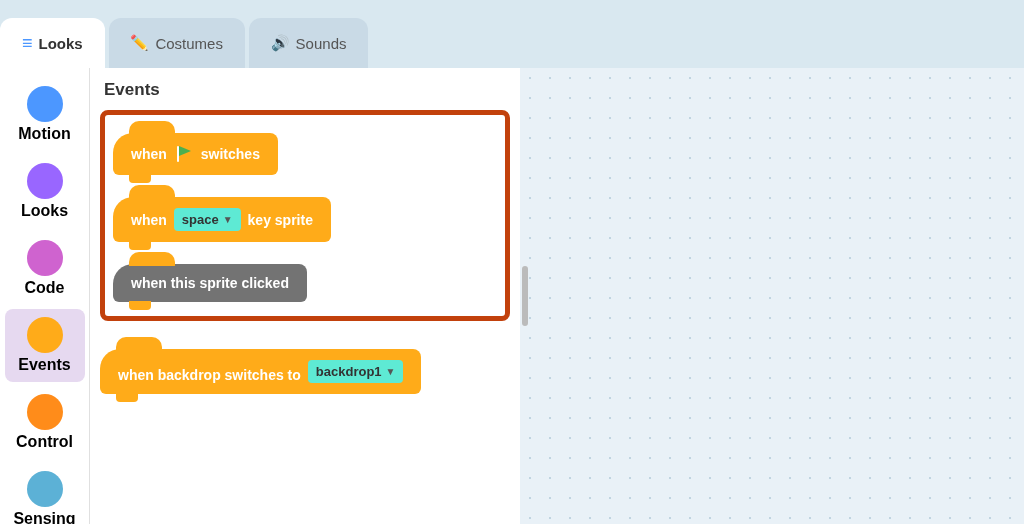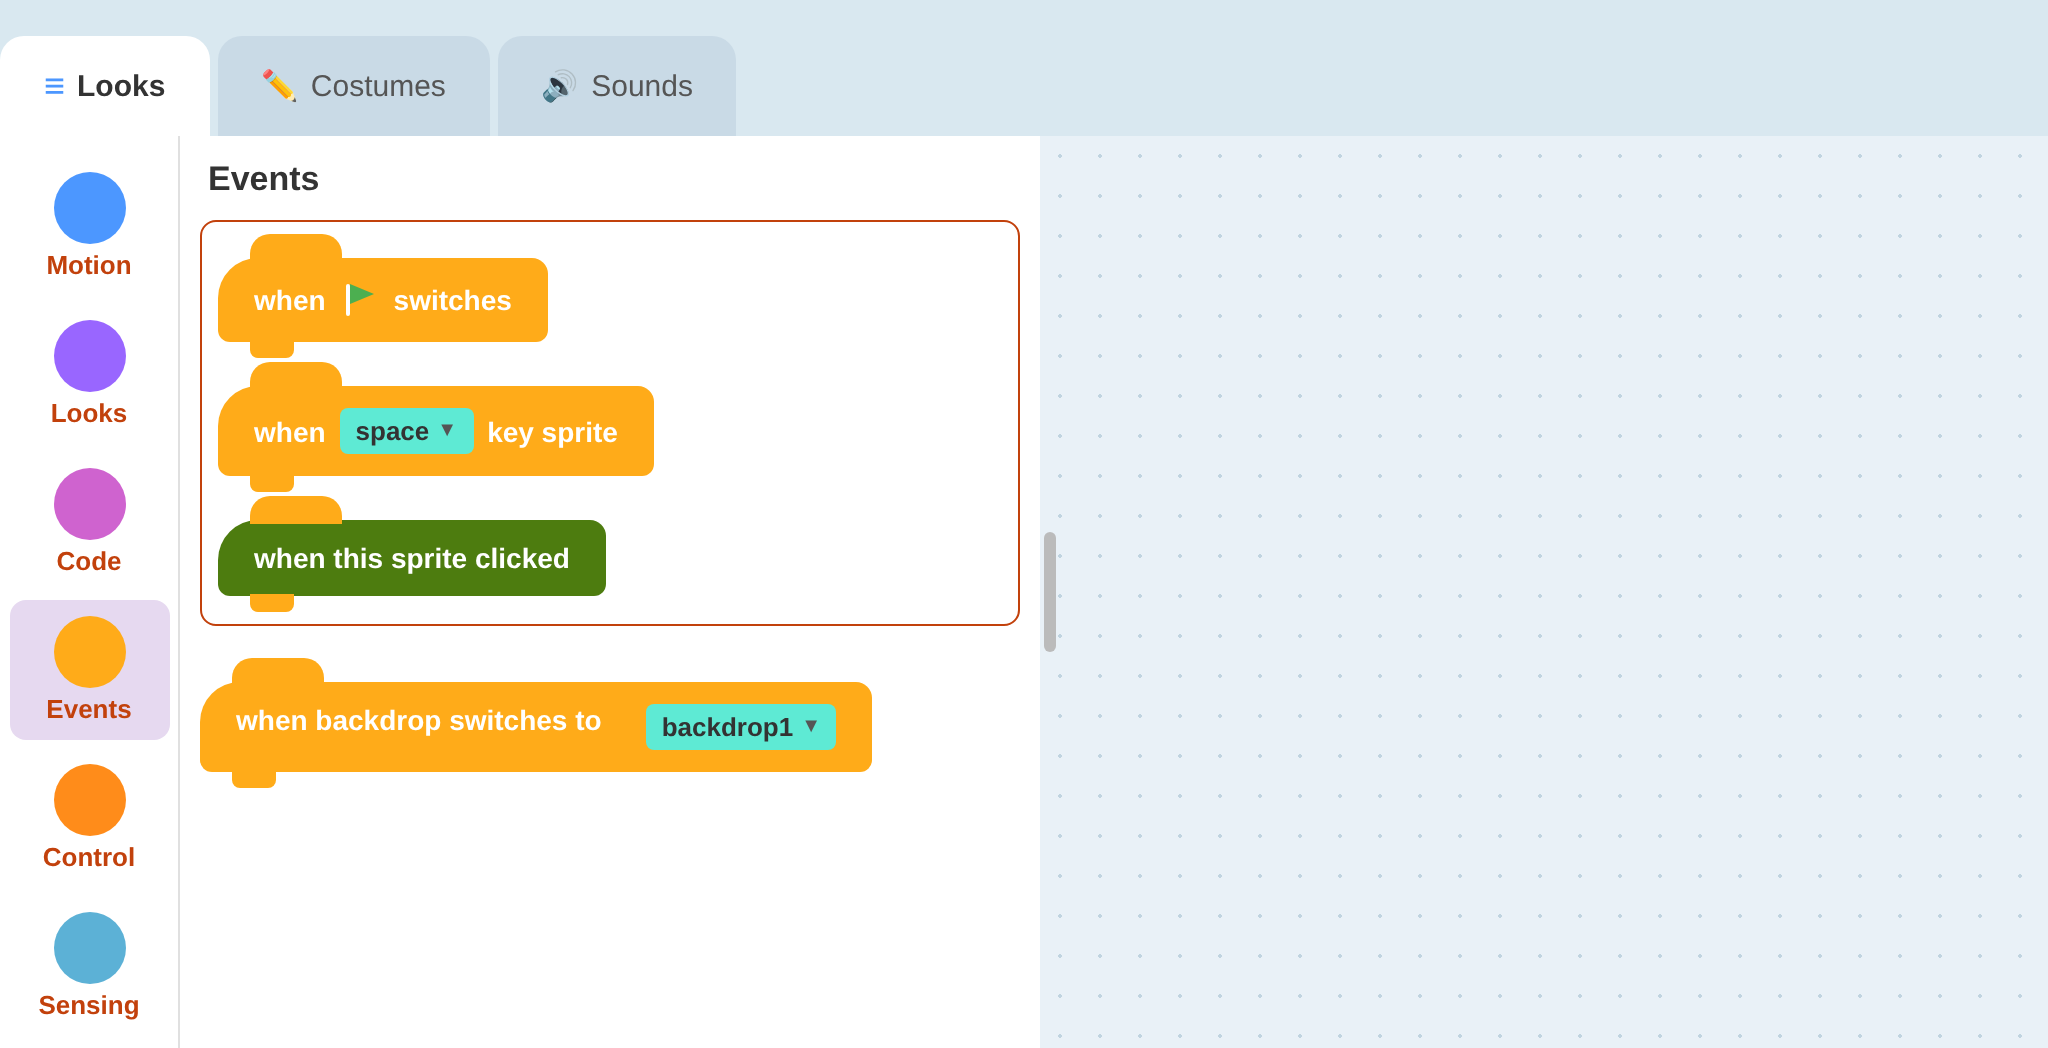--- a/index.html
+++ b/index.html
@@ -72,44 +72,44 @@
     }
     .sidebar-item.active {
       background: #e6d9f0;
     }
     .sidebar-item .dot {
       width: 36px;
       height: 36px;
       border-radius: 50%;
     }
     .sidebar-item .label {
-      font-size: 13px;
+      font-size: 16px;
       font-weight: 600;
-      color: #c2410c;
+      color: #000000;
     }
 
     
     .blocks-panel {
       width: 430px;
       background: #fff;
       padding: 12px 10px;
       overflow-y: auto;
       position: relative;
     }
     .panel-title {
       font-size: 17px;
       font-weight: 700;
       color: #333;
       margin-bottom: 10px;
       padding-left: 4px;
     }
 
     
     .selection-box {
-      border: 1px solid #c2410c;
+      border: 5px solid #c2410c;
       border-radius: 8px;
       padding: 10px 8px;
       margin-bottom: 14px;
       display: flex;
       flex-direction: column;
       gap: 14px;
       text-decoration: underline;
     }
 
     .block-dropdown {
@@ -281,21 +281,21 @@
           </div>
           <span>key sprite</span>
         </div>
       </div>
 
       <div style="position:relative; display:inline-block; margin-top:8px; margin-bottom:4px;">
         <div style="
           display: inline-flex;
           align-items: center;
           gap: 7px;
-          background: #4d7c0f;
+          background: #737373;
           color: #fff;
           font-size: 14px;
           font-weight: 700;
           padding: 11px 18px;
           border-radius: 20px 8px 6px 6px;
           position: relative;
           cursor: pointer;
           white-space: nowrap;
         ">
           <div style="
@@ -319,22 +319,22 @@
           <span>when this sprite clicked</span>
         </div>
       </div>
 
     </div>
 
     
     <div style="position:relative; display:inline-block; margin-top:14px;">
       <div style="
         display: inline-flex;
-        align-items: flex-start;
-        gap: 22px;
+        align-items: flex-end;
+        gap: 7px;
         background: #ffab19;
         color: #fff;
         font-size: 14px;
         font-weight: 700;
         padding: 11px 18px;
         border-radius: 20px 8px 6px 6px;
         position: relative;
         cursor: pointer;
         white-space: nowrap;
       ">

